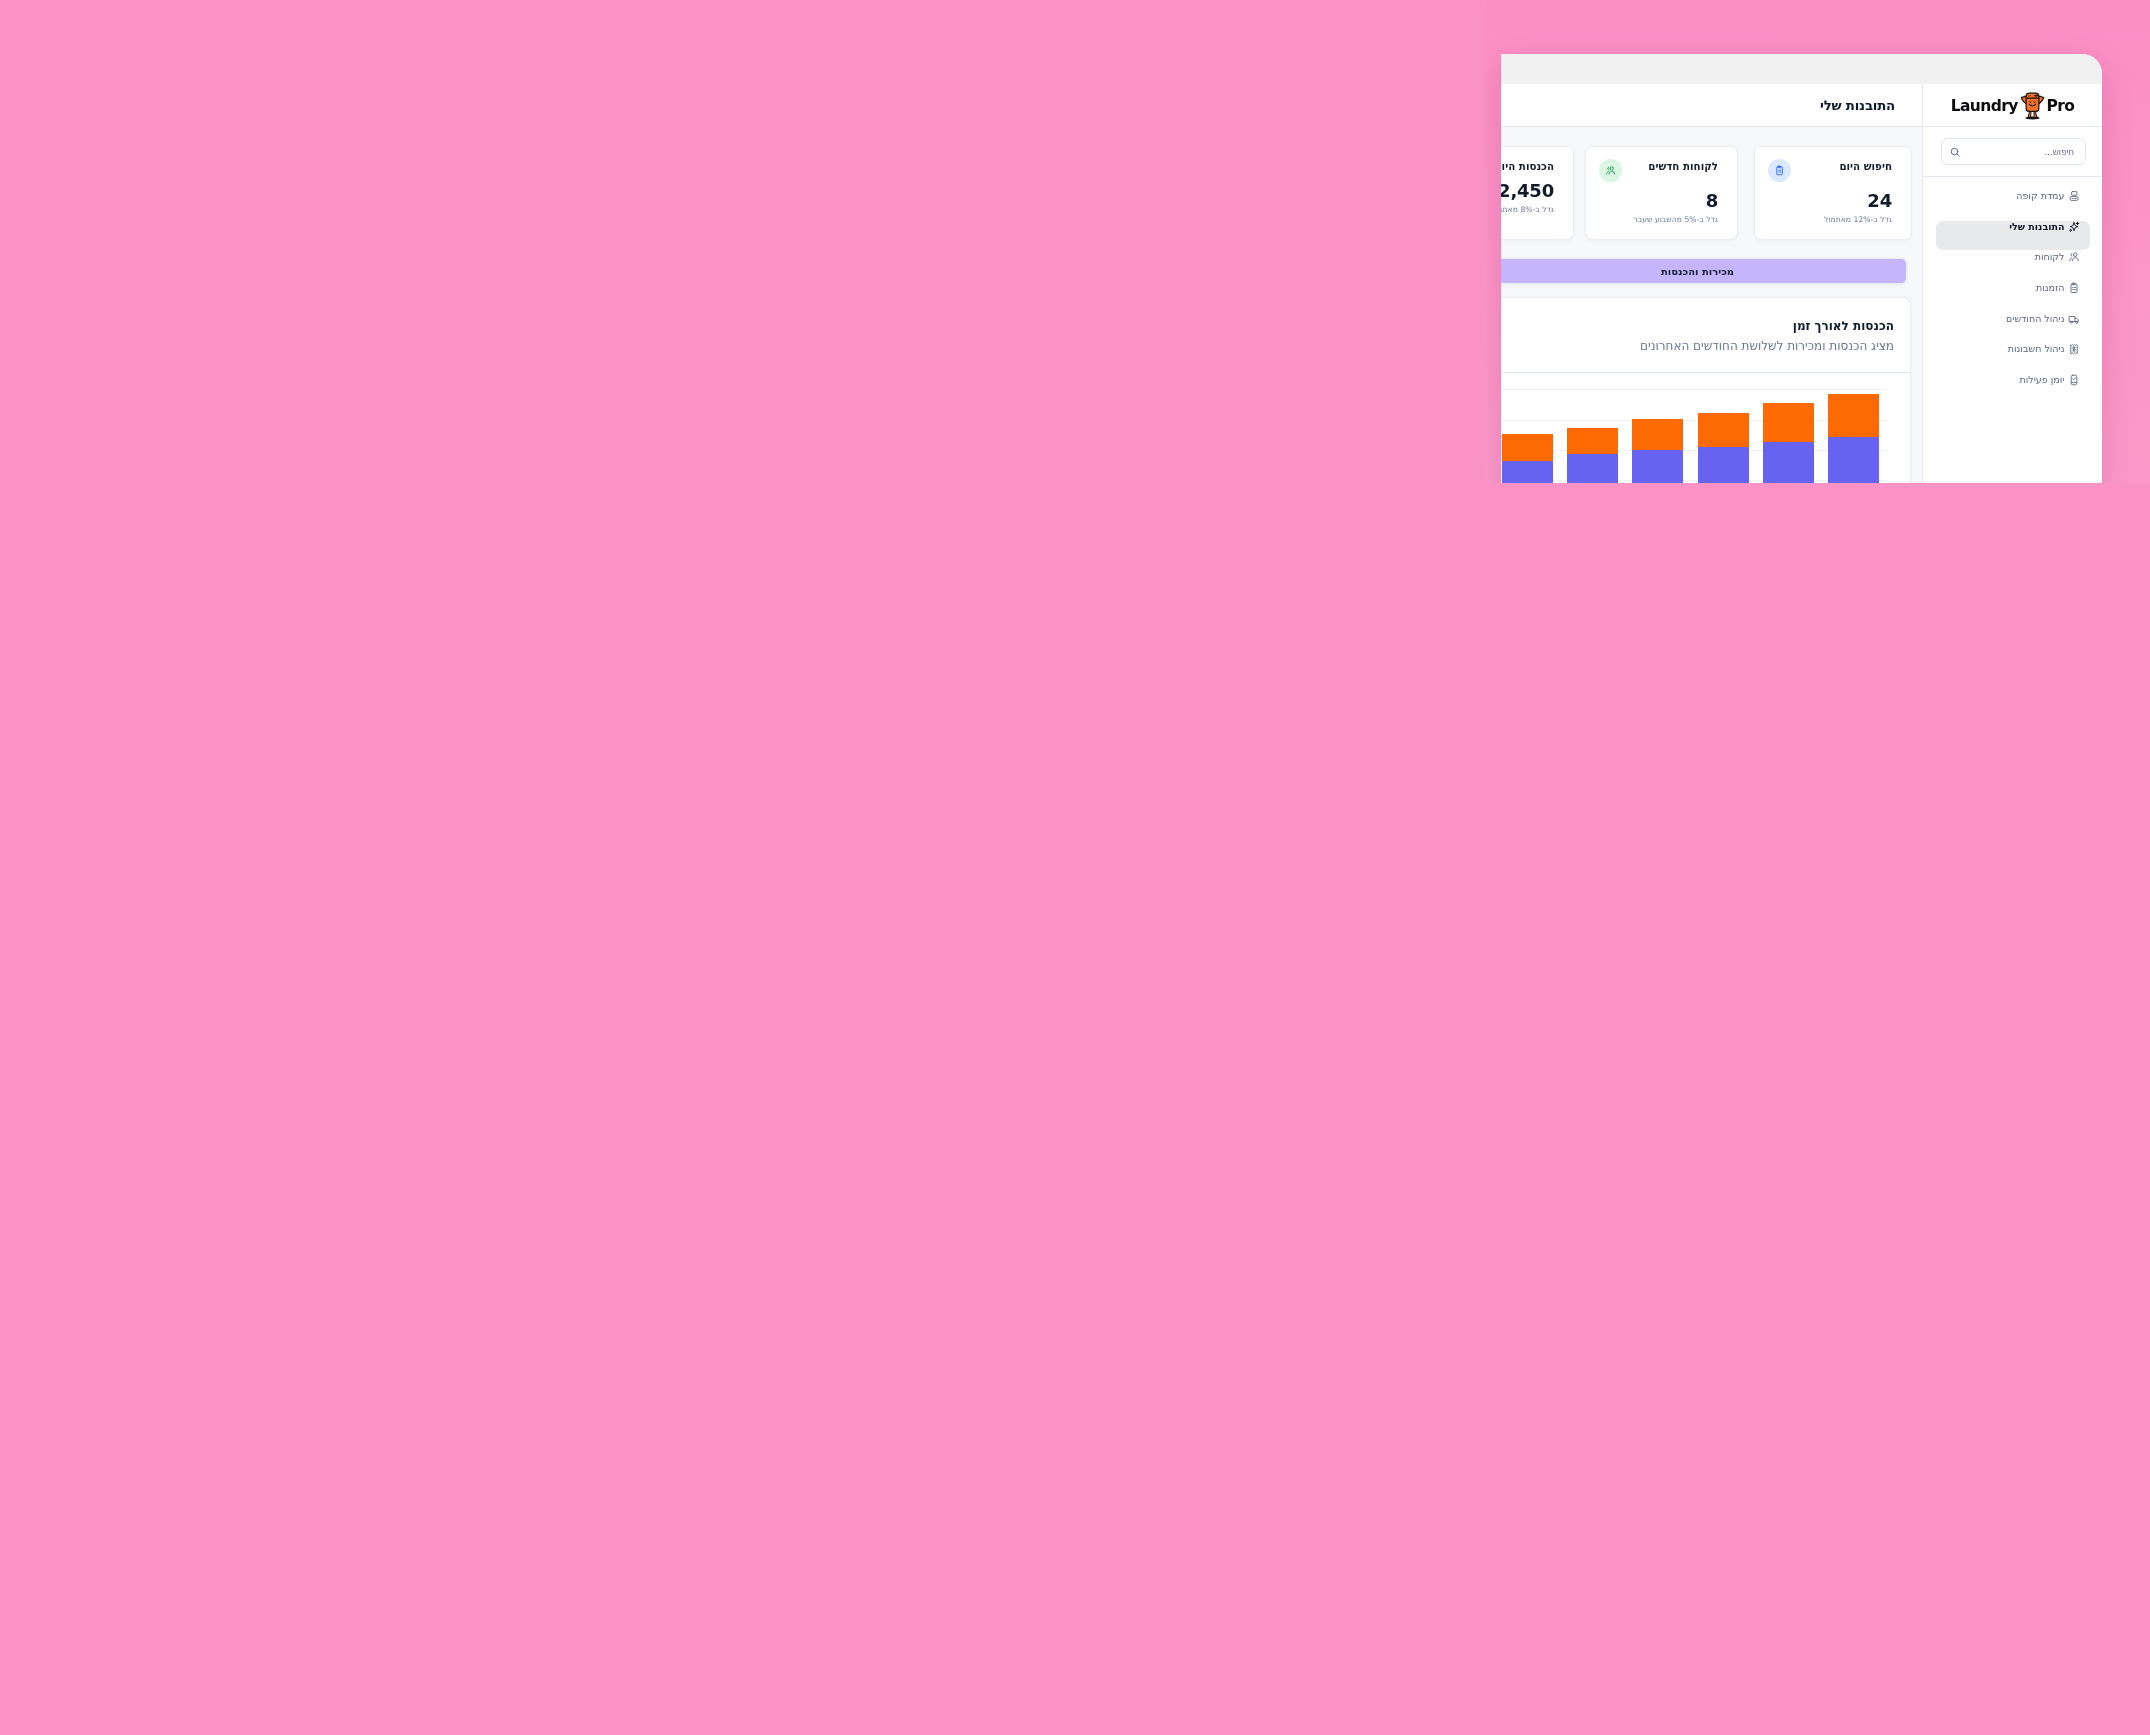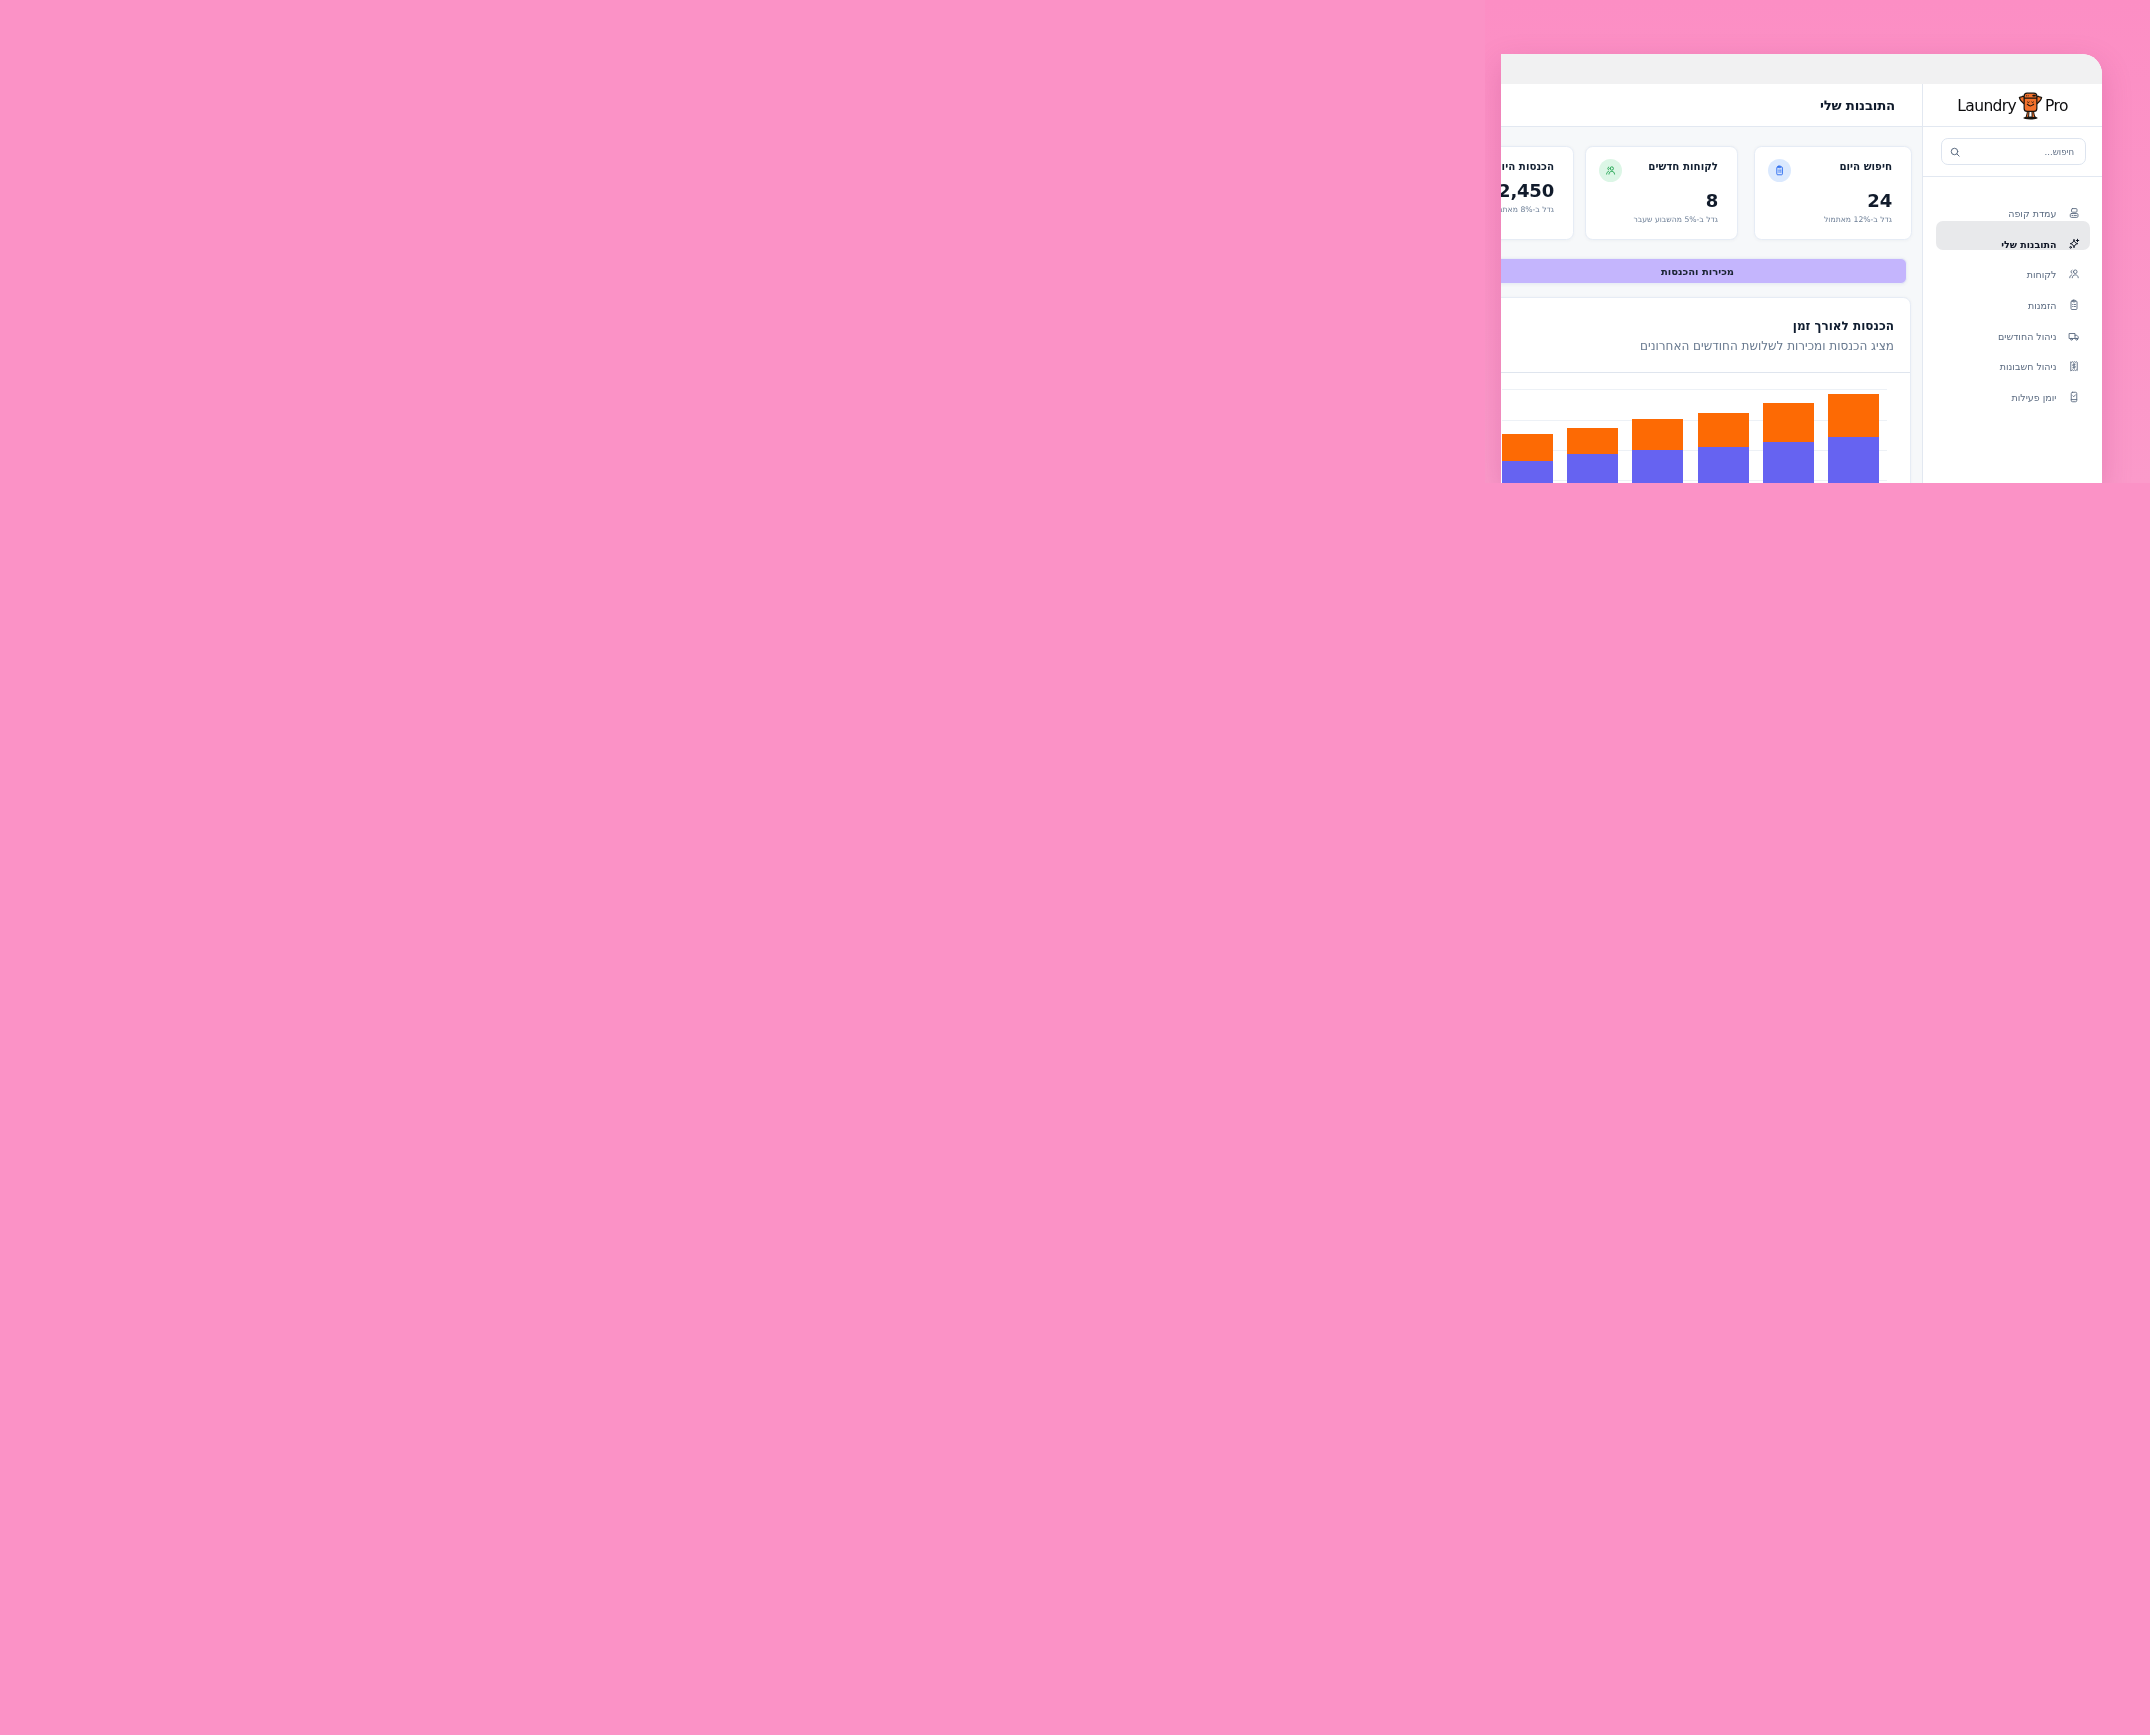--- a/index.html
+++ b/index.html
@@ -17,39 +17,39 @@
   }
   .chrome{position:absolute;top:0;left:0;right:0;height:30px;background:#f1f1f2;}
   .header{position:absolute;top:30px;left:0;right:0;height:43px;background:#fff;border-bottom:0.9px solid #e2e8f1;}
   .v-divider{position:absolute;left:421px;top:30px;bottom:0;width:0.9px;background:#e2e8f1;z-index:5;}
   .page-title{
     position:absolute;top:0;height:43px;right:207px;display:flex;align-items:center;
     font-size:13.3px;font-weight:700;color:#0f1a2b;letter-spacing:-0.2px;
   }
   
   .logo{position:absolute;top:0;left:422px;width:179px;height:43px;display:flex;align-items:center;justify-content:center;direction:ltr;}
-  .logo-word{font-size:15.5px;font-weight:400;color:#0d0d0f;letter-spacing:-0.6px;}
+  .logo-word{font-size:15.5px;font-weight:700;color:#0d0d0f;letter-spacing:-0.6px;}
   .mascot{margin:0 0.9px;transform:translateY(0.9px);}
   
   .sidebar{position:absolute;left:422px;top:73px;bottom:0;width:179px;background:#fff;}
   .search-box{
     position:absolute;top:10.8px;right:16.3px;left:17.6px;height:27.5px;
     border:0.9px solid #dde4ef;border-radius:6.9px;background:#fff;
     display:flex;align-items:center;padding:0 8.6px;gap:4.3px;
   }
   .search-box input{
     border:none;outline:none;flex:1;font-family:"DejaVu Sans",sans-serif;
     font-size:8.6px;color:#3c4a5e;background:transparent;text-align:right;
   }
   .search-box input::placeholder{color:#5a6a80;opacity:1;}
   .search-divider{position:absolute;top:49px;left:0;right:0;height:0.9px;background:#e2e8f1;}
   .nav{position:absolute;top:63px;left:0;right:0;display:flex;flex-direction:column;gap:1.7px;padding:0 12.5px;}
   .nav-item{
-    height:29px;border-radius:6.9px;display:flex;align-items:flex-end;
-    padding:0 10px;gap:11px;color:#5a6a80;cursor:pointer;
+    height:29px;border-radius:6.9px;display:flex;align-items:flex-start;
+    padding:0 10px;gap:3px;color:#5a6a80;cursor:pointer;
   }
   .nav-item .nav-label{font-size:9.5px;font-weight:500;}
   .nav-item.active{background:#e8e9eb;color:#101726;}
   .nav-item.active .nav-label{font-weight:700;}
   .nav-icon{flex:none;width:12px;height:12px;display:flex;align-items:center;justify-content:center;}
   .nav-icon svg{width:12px;height:12px;}
   
   .main{position:absolute;left:0;top:73px;width:421px;bottom:0;background:#f6f8fa;}
   .card{
     position:absolute;background:#fff;border:0.9px solid #e6ecf5;border-radius:7.7px;

